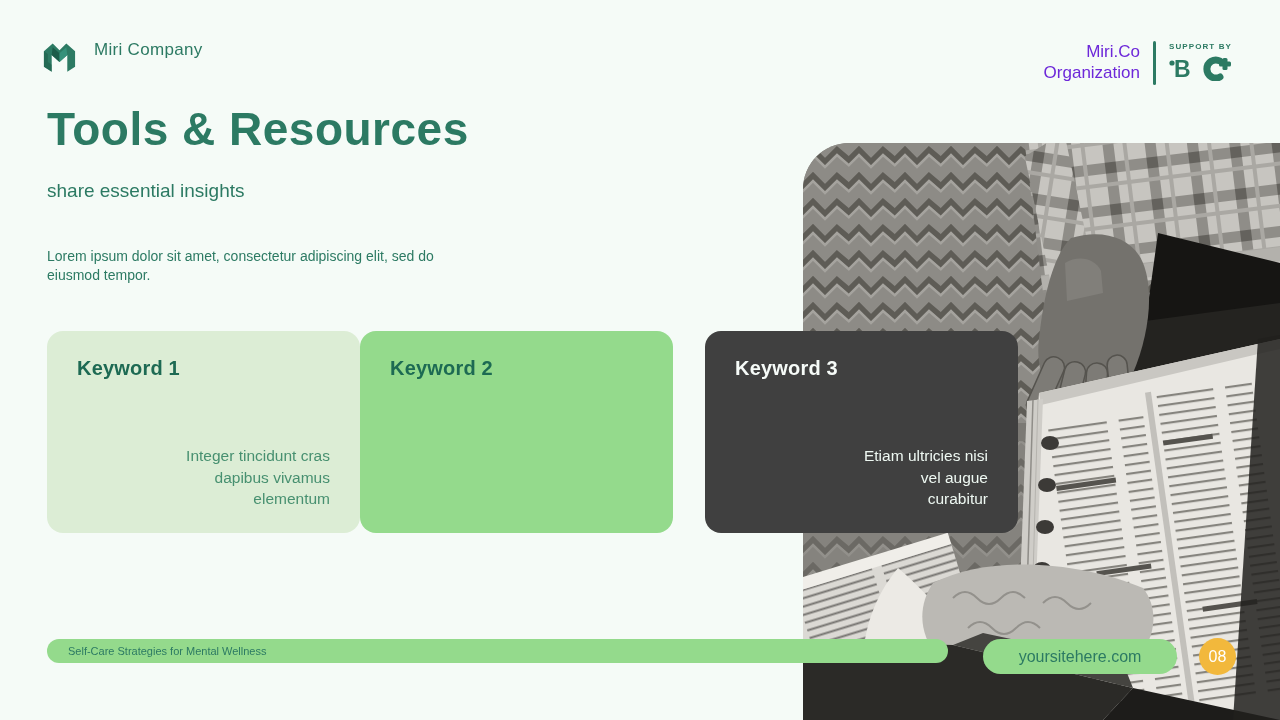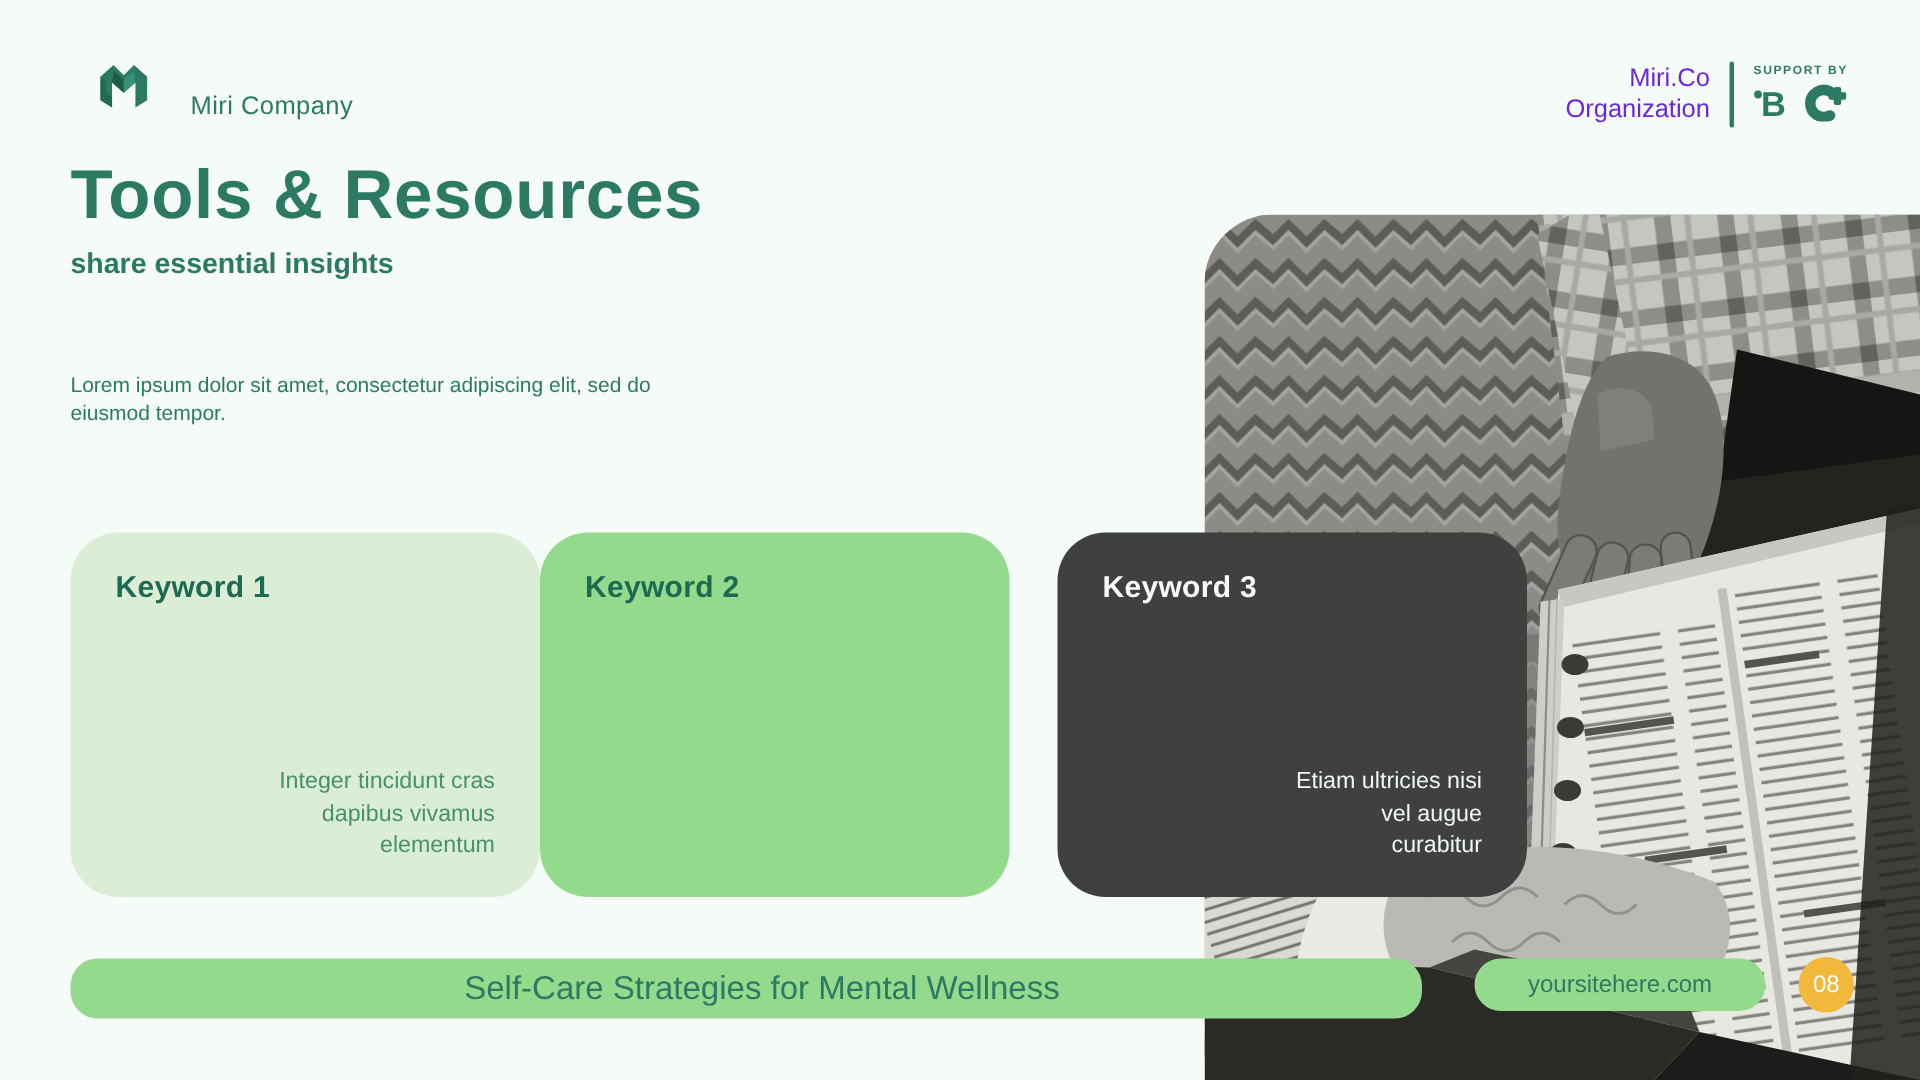--- a/index.html
+++ b/index.html
@@ -8,22 +8,22 @@
 
   .slide {
     position: relative;
     width: 1280px; height: 720px;
     background: #f5fbf7;
     overflow: hidden;
   }
 
   
   .header-left {
-    position: absolute; left: 64px; top: 40px;
-    display: flex; align-items: flex-end; gap: 26px;
+    position: absolute; left: 41px; top: 40px;
+    display: flex; align-items: flex-start; gap: 16px;
   }
   .company-name { font-size: 17px; font-weight: 500; color: #2c7a63; letter-spacing: .3px; }
 
   .header-right {
     position: absolute; right: 48px; top: 40px;
     display: flex; align-items: center; gap: 13px;
   }
   .org-name {
     text-align: right; color: #6d28d9;
     font-size: 17px; line-height: 1.22; font-weight: 500;
@@ -32,66 +32,66 @@
   .support-block { display: flex; flex-direction: column; gap: 4px; padding-top: 2px; }
   .support-label { font-size: 8px; letter-spacing: 1.1px; color: #2c7a63; font-weight: 700; }
   .support-logos { display: flex; align-items: center; gap: 7px; }
 
   
   .page-title {
     position: absolute; left: 47px; top: 102px;
     font-size: 46px; font-weight: 800; color: #2c7a63; letter-spacing: .5px;
   }
   .page-subtitle {
-    position: absolute; left: 47px; top: 166px;
-    font-size: 19px; color: #2c7a63; font-weight: 700;
+    position: absolute; left: 47px; top: 180px;
+    font-size: 19px; color: #2c7a63; font-weight: 400;
   }
   .intro-paragraph {
     position: absolute; left: 47px; top: 247px;
     width: 438px; font-size: 14px; line-height: 1.33; color: #2c7a63;
   }
 
   
   .photo {
     position: absolute; left: 803px; top: 143px;
     width: 477px; height: 577px;
     border-top-left-radius: 46px;
     overflow: hidden; z-index: 1;
   }
   .photo svg { display: block; }
 
   
   .card {
     position: absolute; top: 331px;
-    width: 313px; height: 243px;
-    border-radius: 32px; z-index: 2; margin-top: 24px;
+    width: 313px; height: 202px;
+    border-radius: 16px; z-index: 2;
   }
   .card-1 { left: 47px;  background: #dcedd5; }
   .card-2 { left: 360px; background: #94da8c; }
   .card-3 { left: 705px; background: #404040; }
   .card-title {
     position: absolute; left: 30px; top: 26px;
     font-size: 20px; font-weight: 700; color: #1d6a53; letter-spacing: .2px;
   }
   .card-3 .card-title { color: #f6fbf8; }
   .card-body {
     position: absolute; right: 30px; bottom: 23px;
     text-align: right; font-size: 15.5px; line-height: 1.4; color: #479070;
   }
   .card-1 .card-body { width: 152px; }
   .card-2 .card-body { width: 122px; color: #2f7f63; }
   .card-3 .card-body { width: 125px; color: #eef8f2; }
 
   
   .footer-strip {
     position: absolute; left: 47px; top: 639px;
-    width: 901px; height: 40px; border-radius: 18px;
+    width: 901px; height: 24px; border-radius: 18px;
     background: #94da8c; z-index: 3;
     display: flex; align-items: center; padding-left: 21px;
-    font-size: 22px; color: #2c7a63; justify-content: center;
+    font-size: 11px; color: #2c7a63;
   }
   .site-pill {
     position: absolute; left: 983px; top: 639px;
     width: 194px; height: 35px; border-radius: 17.5px;
     background: #94da8c; z-index: 3;
     display: flex; align-items: center; justify-content: center;
     font-size: 16px; color: #2c7a63; text-decoration: none; cursor: pointer;
   }
   .page-badge {
     position: absolute; left: 1199px; top: 638px;

